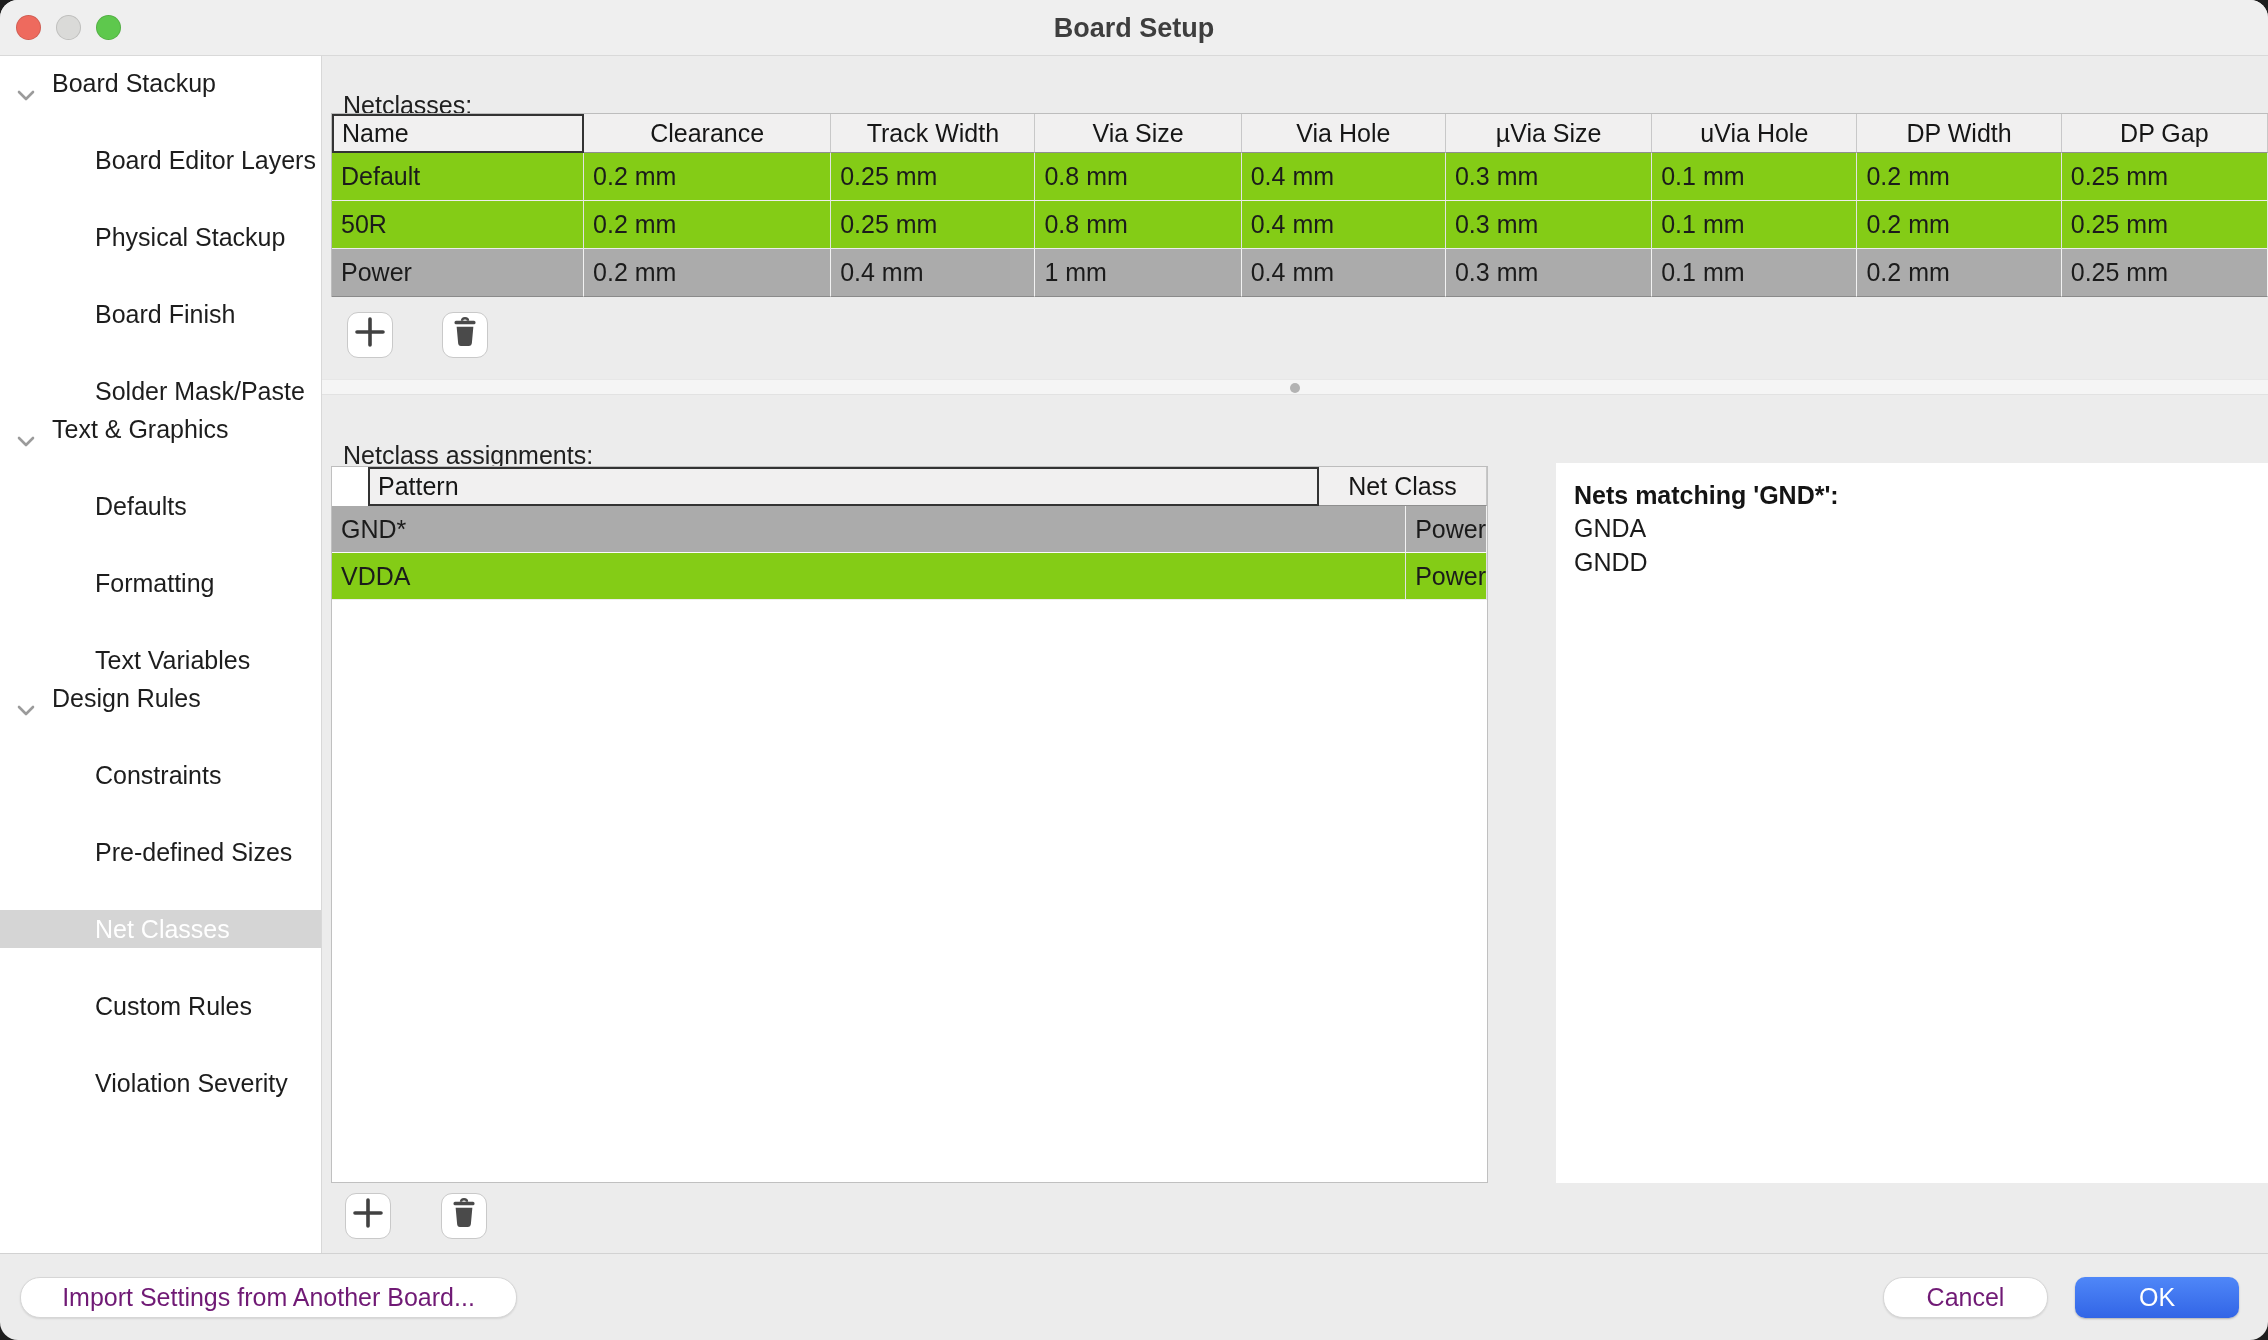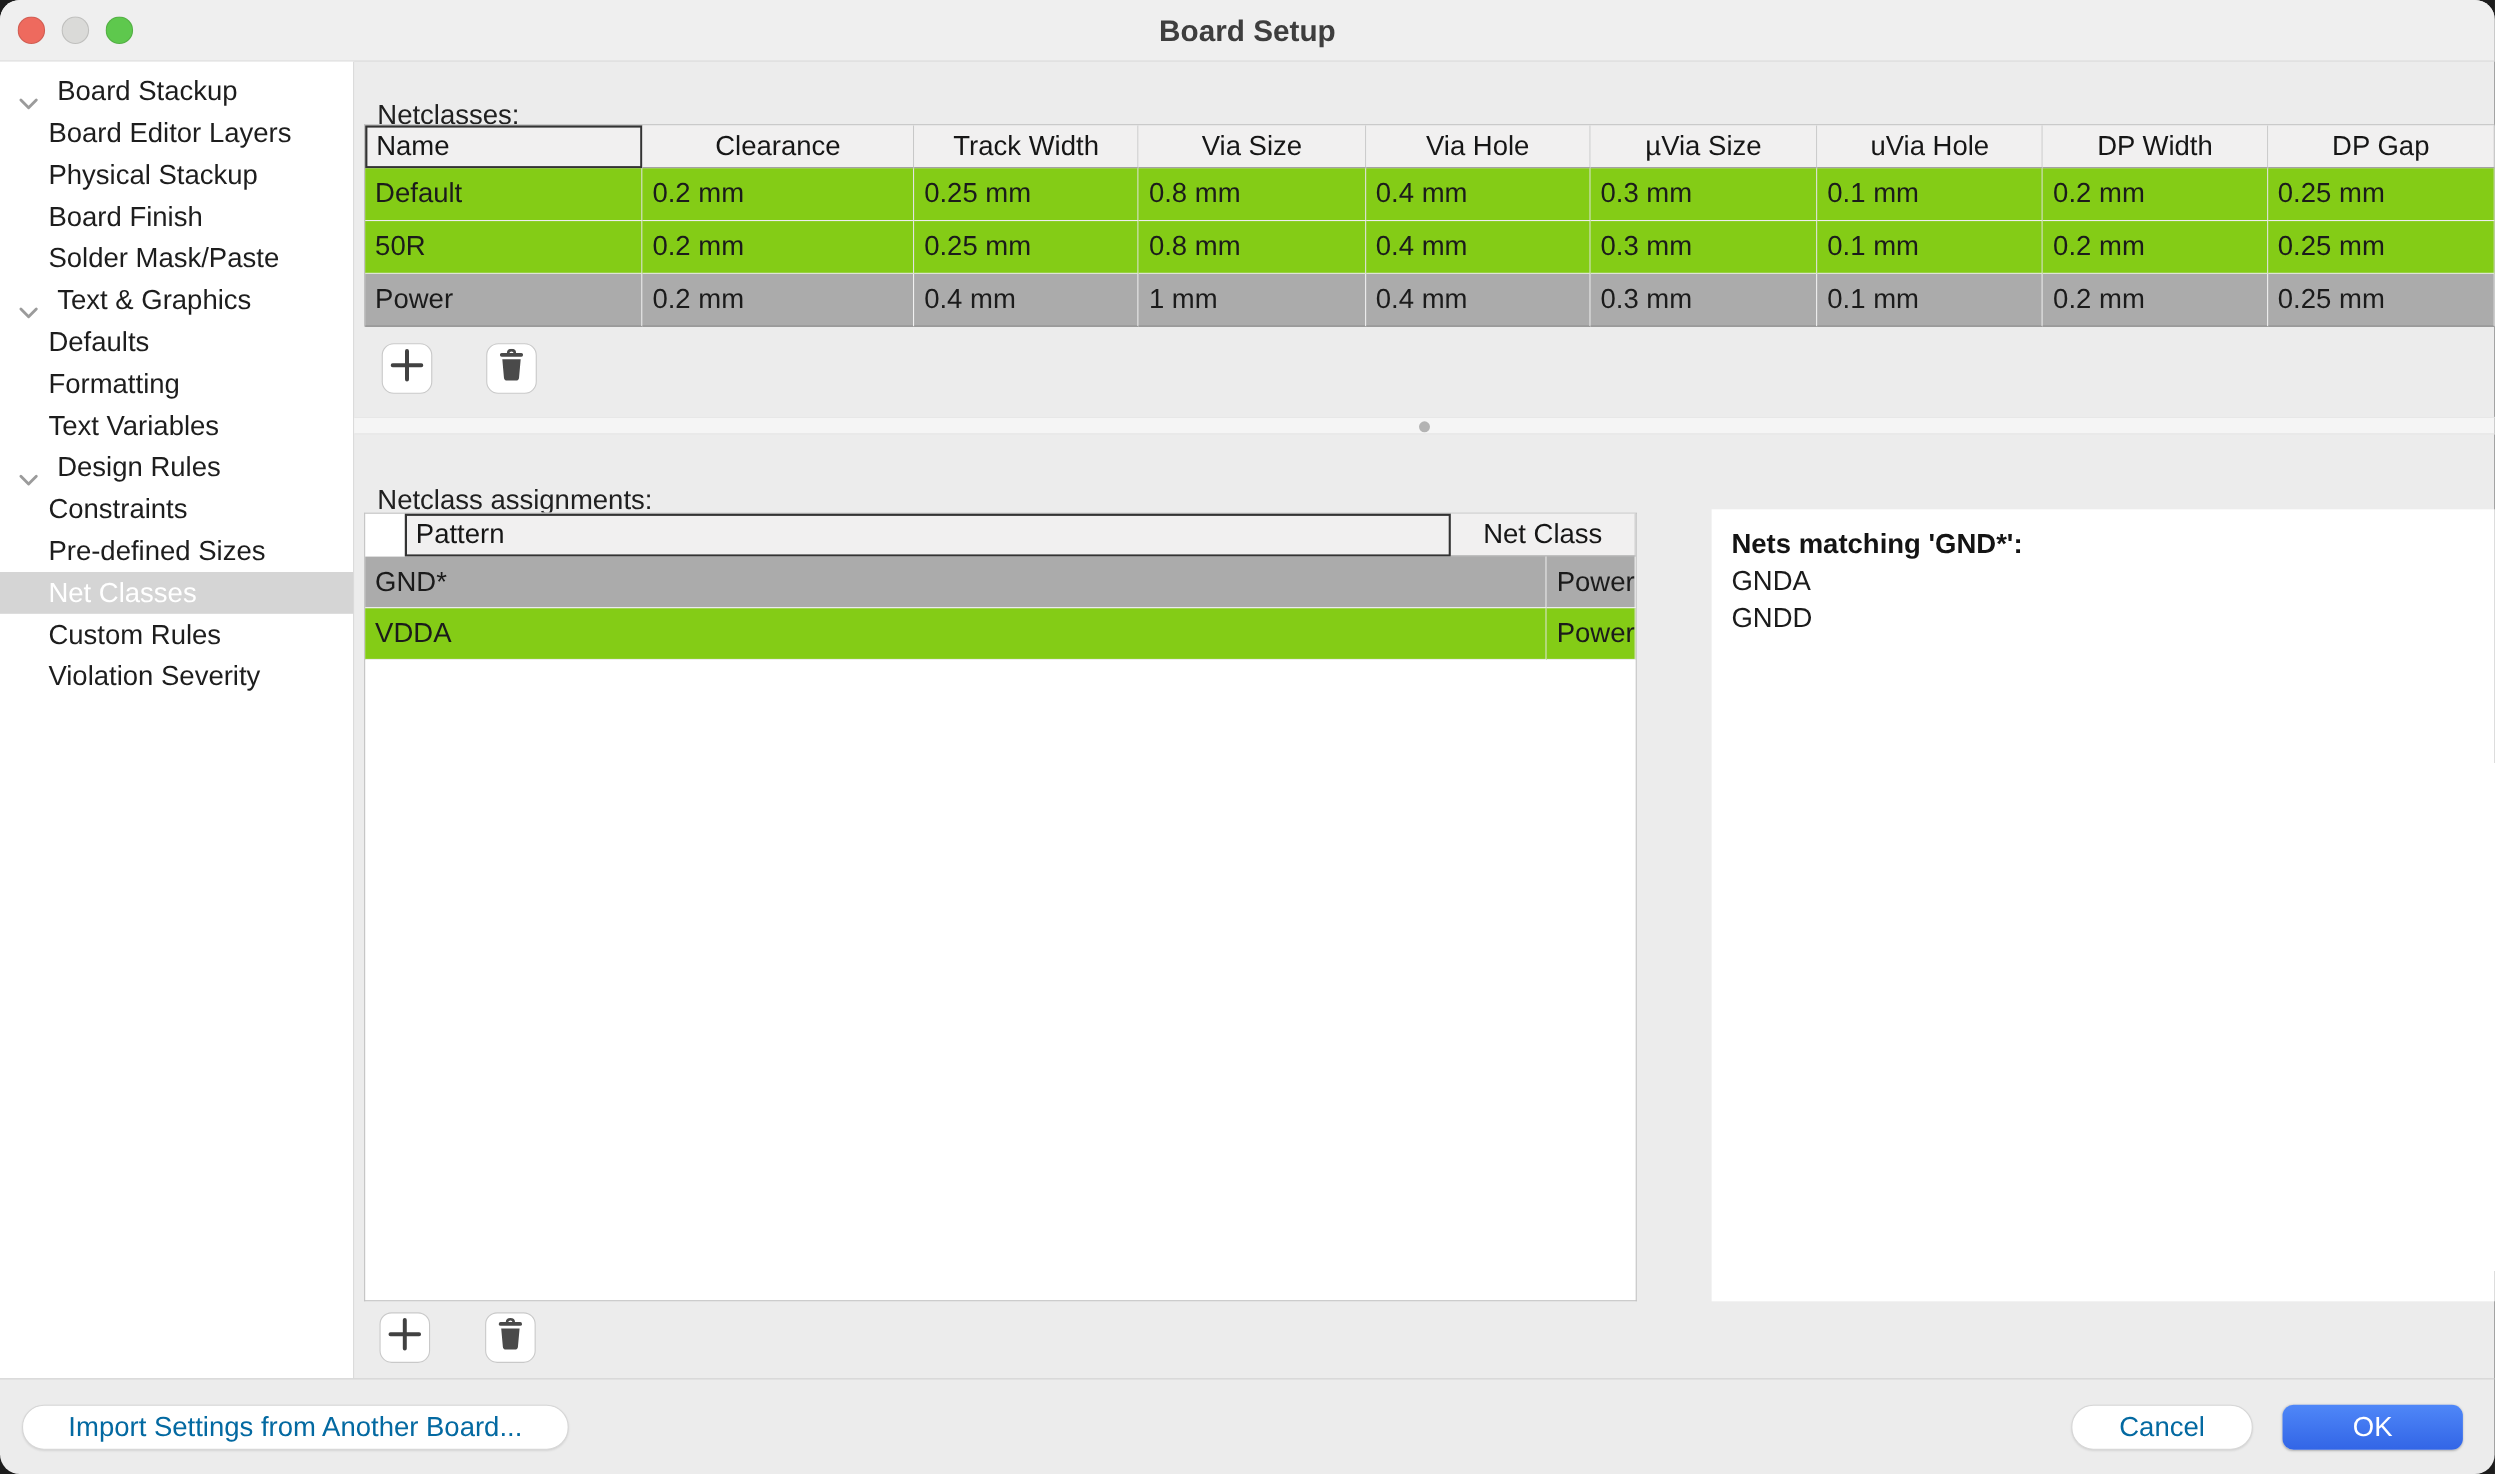--- a/index.html
+++ b/index.html
@@ -19,21 +19,21 @@
   .light { width:25px; height:25px; border-radius:50%; border:1px solid rgba(0,0,0,.12); }
   .light.red   { background:#ee6a5e; }
   .light.gray  { background:#dadad8; }
   .light.green { background:#5ec84d; }
   
   .sidebar { position:absolute; left:0; top:56px; width:322px; bottom:87px;
     background:#ffffff; border-right:1px solid #d8d8d8; padding-top:8px; }
   .side-item { position:relative; height:38px; display:flex; align-items:center;
     font-size:25px; color:#1d1d1d; cursor:default; white-space:nowrap; }
   .side-item.lvl0 { padding-left:52px; }
-  .side-item.lvl1 { padding-left:44px; }
+  .side-item.lvl1 { padding-left:95px;margin-top:39px; }
   .side-item.selected { background:#d5d5d5; color:#ffffff; }
   .chev { position:absolute; left:16px; top:15px; width:20px; height:12px; }
   
   .lbl { position:absolute; font-size:25px; color:#202020;margin-top:15px; }
   #lbl-netclasses { left:343px; top:76px; }
   #lbl-assignments { left:343px; top:426px; }
   
   #grid1 { position:absolute; left:331px; top:113px; width:1937px;
     border-top:1px solid #bdbdbd; border-left:1px solid #bdbdbd; }
   .grow { display:flex; }
@@ -73,21 +73,21 @@
   #grid2 .grow.selected .dc { border-bottom-color:#fbfbfb; }
   
   #nets-panel { position:absolute; left:1519px; top:463px; width:749px; height:720px;
     background:#ffffff; padding:16px 0 0 18px;margin-left:37px; }
   .nets-title { font-weight:bold; font-size:25px; color:#141414; line-height:32px; }
   .net-item { font-size:25px; line-height:34px; color:#1b1b1b; }
   
   #footer-divider { position:absolute; left:0; right:0; top:1253px; height:0;
     border-top:1px solid #d2d2d2; }
   .pill { position:absolute; height:41px; background:#ffffff; border:1px solid #d6d6d6;
-    border-radius:20px; font-family:"Liberation Sans", sans-serif; font-size:25px; color:#0369a1;
+    border-radius:20px; font-family:"Liberation Sans", sans-serif; font-size:25px; color:#701a75;
     display:flex; align-items:center; justify-content:center; cursor:pointer;
     box-shadow:0 1px 2px rgba(0,0,0,.10); }
   #btn-import { left:20px; top:1277px; width:497px; }
   #btn-cancel { left:1883px; top:1277px; width:165px; }
   #btn-ok { left:2075px; top:1277px; width:164px; height:41px; position:absolute;
     border:none; border-radius:10px; font-size:25px; color:#ffffff;
     background:linear-gradient(#4f87f8,#3265e6); display:flex; align-items:center;
     justify-content:center; cursor:pointer; box-shadow:0 1px 2px rgba(0,0,0,.25);
     font-family:"Liberation Sans", sans-serif; }
 </style>

